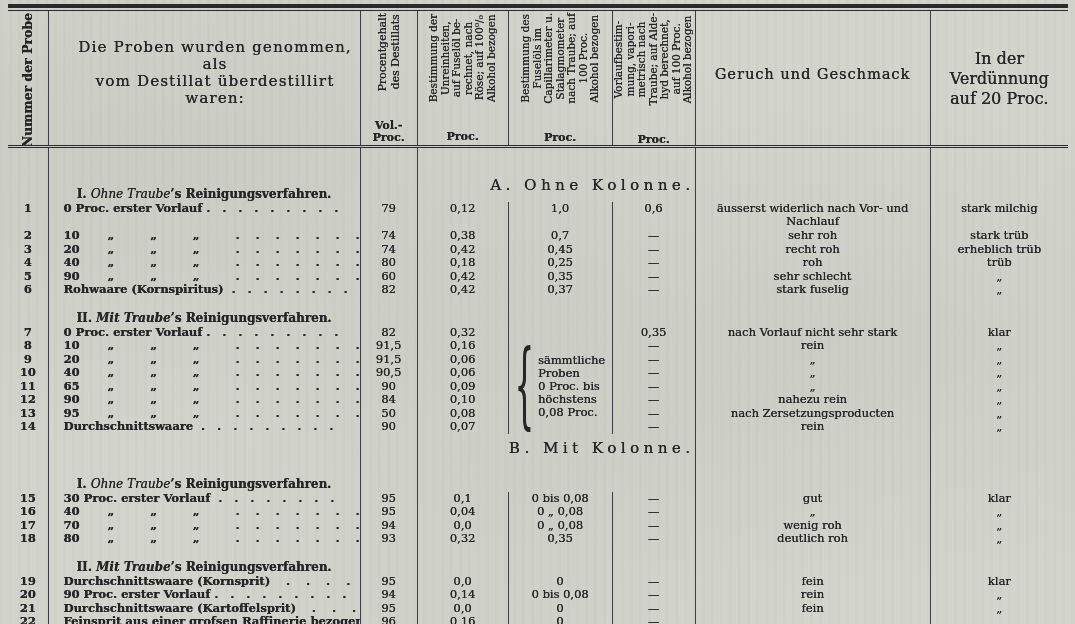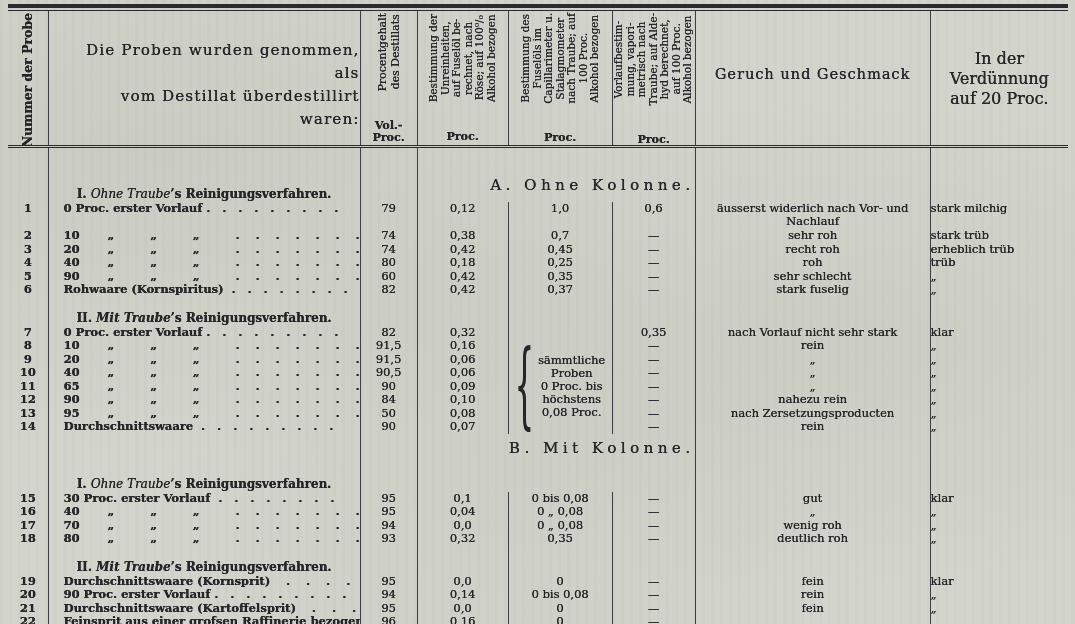--- a/index.html
+++ b/index.html
@@ -24,46 +24,46 @@
   .vl{border-left:1px solid #3d3e44;}
   
   thead td{height:132px;vertical-align:top;border-bottom:3px double #2a2a2f;}
   .hwrap{height:130px;display:flex;flex-direction:column;align-items:center;padding:2px 0 2px;}
   .rotbox{flex:1;display:flex;align-items:center;justify-content:center;}
   .rot{writing-mode:vertical-rl;transform:rotate(180deg);white-space:pre-line;
        font-size:10.5px;line-height:11.5px;text-align:center;}
   .rot1{font-weight:bold;font-size:12.5px;line-height:14px;}
   .rot3{font-size:11px;line-height:13px;}
   .sub{font-weight:bold;font-size:11px;line-height:12px;text-align:center;white-space:pre-line;margin-top:28px;}
-  .h2text{font-size:15px;letter-spacing:1.2px;line-height:23px;white-space:pre-line;
-          padding:28px 0 0 22px;text-align:right;}
+  .h2text{font-size:15px;letter-spacing:1.2px;line-height:17px;white-space:pre-line;
+          padding:28px 0 0 22px;text-align:center;}
   .h7text{font-size:14.5px;letter-spacing:1px;text-align:center;padding-top:55px;}
   .h8text{font-size:16px;line-height:20px;text-align:center;white-space:pre-line;padding-top:38px;}
   
   tbody td{font-size:11.5px;line-height:13px;vertical-align:top;}
   tr.data td{height:13.5px;}
   tr.tall td{height:27px;}
   .num{text-align:center;font-weight:bold;}
   .desc{white-space:pre;padding-left:15px;font-weight:bold;margin-top:31px;}
   .val{text-align:center;}
   .geruch{text-align:center;white-space:pre-line;}
-  .verd{}
+  .verd{text-align:center;}
   tr.sec td{height:44px;vertical-align:bottom;}
   tr.secB td{height:50px;}
   tr.subsec td{height:28px;vertical-align:bottom;}
   .subtitle{text-align:center;font-size:12px;padding-bottom:1px;font-weight:bold;}
   .subtitle .emph{font-style:italic;font-weight:normal;}
   .subtitle .emph.strong{font-weight:bold;}
   td.big{vertical-align:middle;text-align:right;font-size:15px;letter-spacing:4.5px;
          padding-bottom:10px;}
   tr.secB td.big{vertical-align:top;padding-top:8px;padding-bottom:0;}
   .bracecell{vertical-align:middle;}
   .bracewrap{display:flex;align-items:center;justify-content:center;gap:4px;height:94px;}
   .brace{font-size:30px;transform:scaleY(3.1);display:inline-block;line-height:30px;font-weight:normal;}
-  .brace-text{font-size:11.5px;line-height:13px;text-align:center;white-space:pre-line;}
+  .brace-text{font-size:11.5px;line-height:13px;white-space:pre-line;}
   table{border-bottom:2px solid #2a2a2f;}
 </style>
 </head>
 <body>
 
 <div class="sheet">
   <div class="tablewrap">
     <div class="rule-heavy"></div>
     <div class="rule-thin"></div>
     <table>

